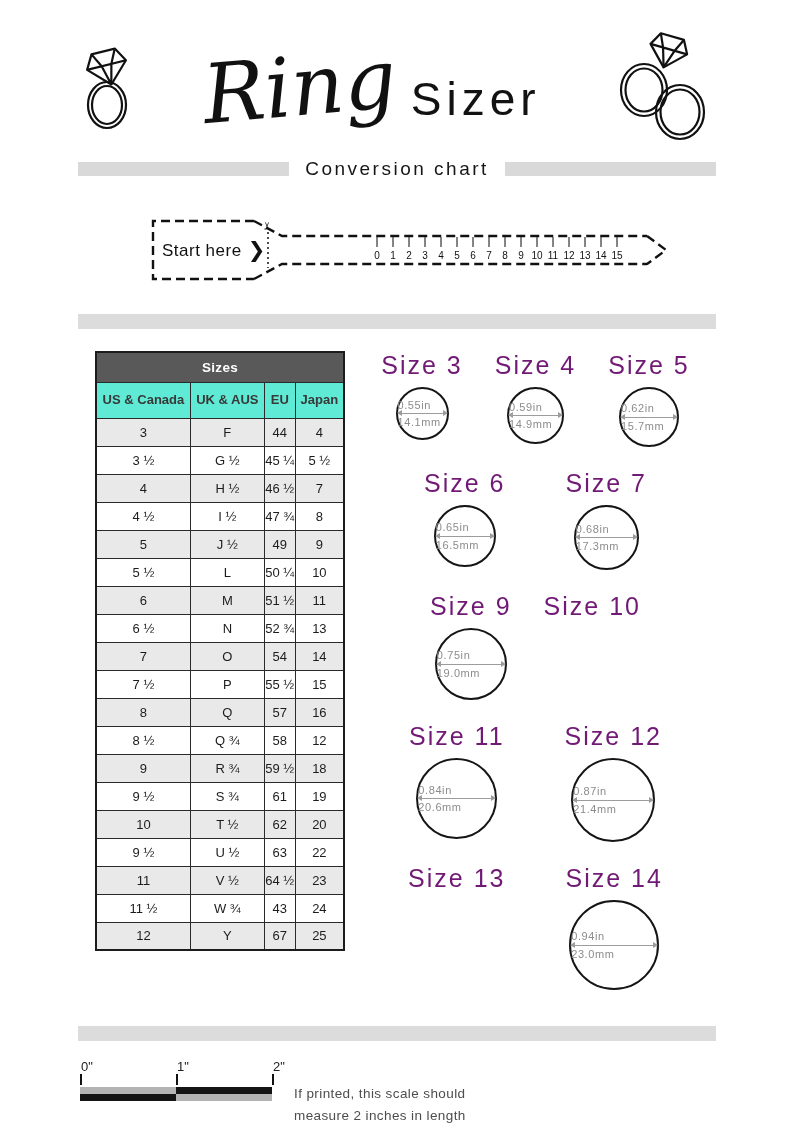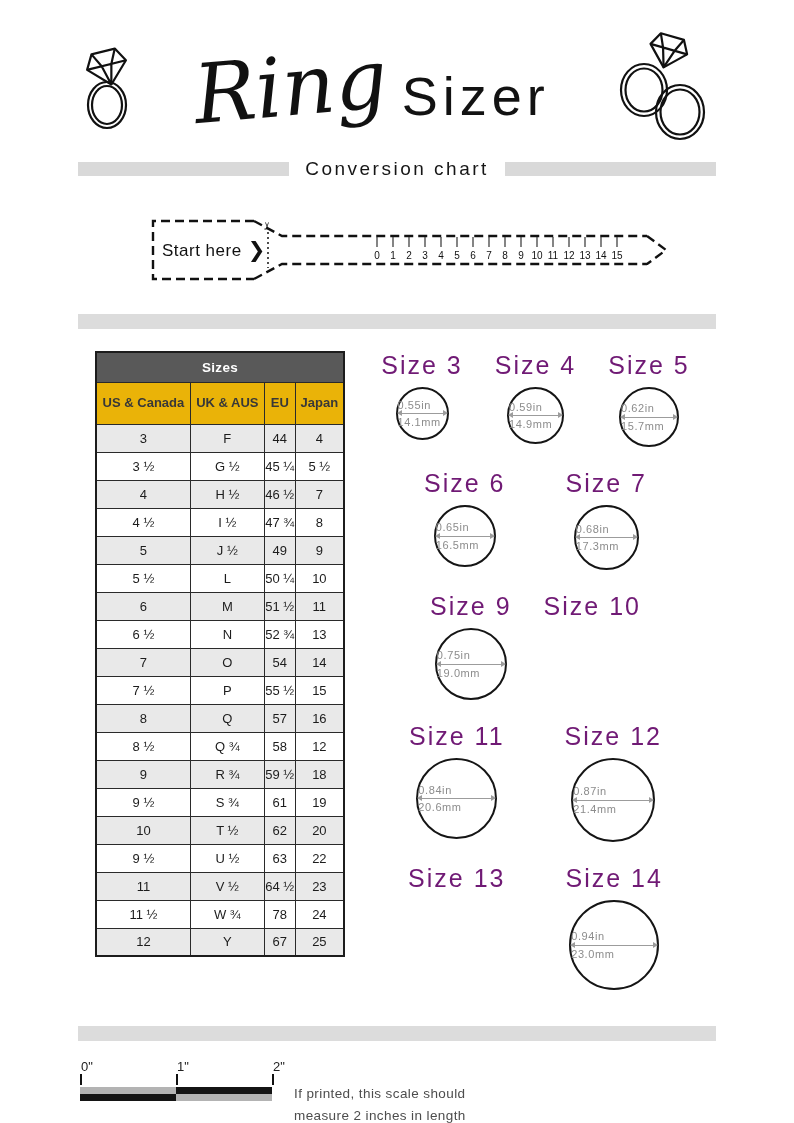--- a/index.html
+++ b/index.html
@@ -5,21 +5,21 @@
   * { margin:0; padding:0; box-sizing:border-box; }
   html,body { background:#ffffff; }
   body { font-family:"Liberation Sans", sans-serif; color:#161616; }
   .page { width:794px; height:1123px; padding:0 78px; position:relative; overflow:hidden; background:#fff; }
 
   
   .header { display:flex; align-items:center; justify-content:space-between; padding-top:32px; }
   .title-block { flex:1; display:flex; align-items:baseline; justify-content:center; }
   .title-script { font-family:"DejaVu Serif", serif; font-style:italic; font-size:82px; line-height:.9;
                   display:inline-block; transform:rotate(-5deg); margin-right:14px; color:#111; }
-  .title-rest { font-size:54px; letter-spacing:5px; color:#121212; font-weight:400; }
+  .title-rest { font-size:46px; letter-spacing:5px; color:#121212; font-weight:400; }
   .header svg { flex:0 0 auto; }
 
   
   .subtitle-row { display:flex; align-items:center; margin-top:14px; }
   .subtitle-bar { flex:1; height:14px; background:#d9d9d9; }
   .subtitle-text { margin:0 16px; font-size:19px; letter-spacing:2.5px; color:#161616; white-space:nowrap; }
 
   
   .strip-wrap { margin-left:72px; margin-top:38px; width:520px; height:64px; }
   .strip-outline { fill:none; stroke:#111; stroke-width:2.4; stroke-dasharray:9 5; stroke-linecap:butt; }
@@ -34,21 +34,21 @@
   .hr-bar { height:15px; background:#dcdcdc; }
   .hr-bar.top { margin-top:32px; }
   .hr-bar.bottom { margin-top:14px; }
 
   
   .content { display:flex; align-items:flex-start; margin-top:22px; }
   .table-wrap { margin-left:17px; }
   .size-table { border-collapse:collapse; width:250px; font-size:13px; color:#1c1c1c; border:2px solid #1c1c1c;padding-left:15px; }
   .size-table th, .size-table td { border:1px solid #2a2a2a; text-align:center; }
   .sizes-head th { background:#595959; color:#fff; font-size:13.5px; font-weight:bold; height:30px; letter-spacing:.3px; }
-  .col-head th { background:#eab308; font-weight:bold; color:#383838; height:42px; font-size:13px; line-height:1.45; padding:0 4px; }
+  .col-head th { background:#5eead4; font-weight:bold; color:#383838; height:36px; font-size:13px; line-height:1.45; padding:0 4px; }
   .size-table tbody td { height:28px; background:#fff; }
   .size-table tbody tr:nth-child(odd) td { background:#e9e9e9; }
 
   .circles { flex:1; padding-top:0; margin-left:10px; }
   .circle-row { display:flex; justify-content:center; align-items:flex-start; gap:32px; margin-bottom:22px; }
   .circle-row.wide { gap:60px; }
   .circle-block { display:flex; flex-direction:column; align-items:center; }
   .circle-title { font-size:25px; letter-spacing:2px; color:#701a75; margin-bottom:7px; white-space:nowrap; }
   .ring-circle { border:2px solid #151515; border-radius:50%; display:flex; flex-direction:column;
                  align-items:flex-start; justify-content:center; }
@@ -268,21 +268,21 @@
             </tr>
             <tr>
               <td>11</td>
               <td>V ½</td>
               <td>64 ½</td>
               <td>23</td>
             </tr>
             <tr>
               <td>11 ½</td>
               <td>W ¾</td>
-              <td>78</td>
+              <td>43</td>
               <td>24</td>
             </tr>
             <tr>
               <td>12</td>
               <td>Y</td>
               <td>67</td>
               <td>25</td>
             </tr>
           </tbody>
       </table>

